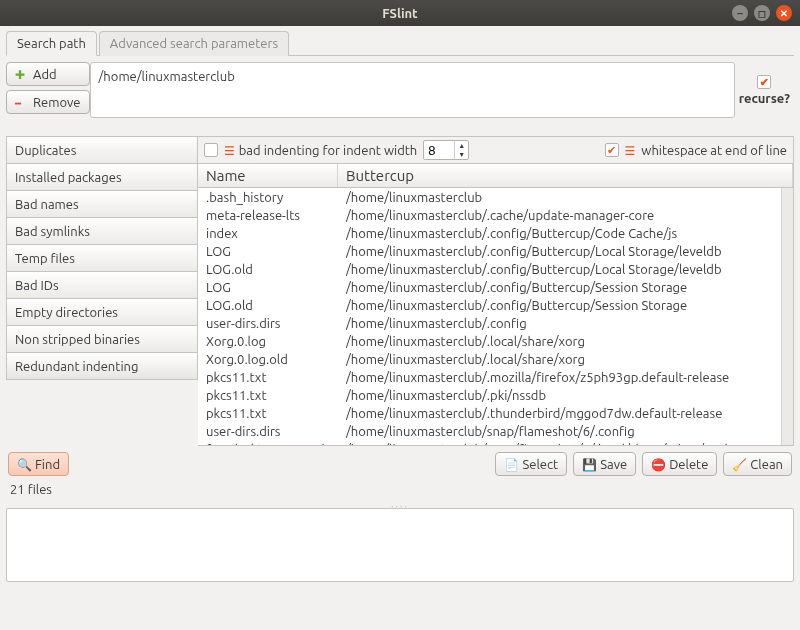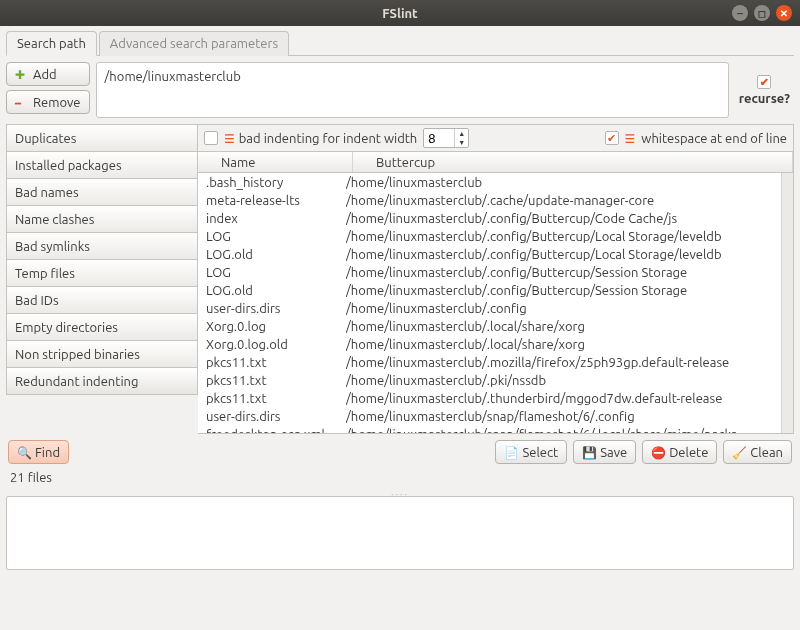--- a/index.html
+++ b/index.html
@@ -17,21 +17,21 @@
 
   .content { padding: 4px 6px 6px 6px; }
 
   
   .tabs { display: flex; border-bottom: 1px solid #c6c4c1; margin-bottom: 6px; }
   .tab { padding: 4px 10px 5px 10px; border: 1px solid #c6c4c1; border-bottom: none; background: #edeceb; border-top-left-radius: 4px; border-top-right-radius: 4px; margin-right: 2px; position: relative; top: 1px; cursor: default; }
   .tab.active { background: #f2f1f0; border-bottom: 1px solid #f2f1f0; }
   .tab.inactive { color: #888; background: #eceae8; }
 
   
-  .sp-panel { display: flex; gap: 6px; margin-bottom: 6px; }
+  .sp-panel { display: flex; margin-bottom: 18px; }
   .sp-btns { display: flex; flex-direction: column; gap: 4px; }
   .gbtn { background: linear-gradient(#fefefe, #e9e7e4); border: 1px solid #b6b3ae; border-radius: 4px; padding: 4px 8px; display: inline-flex; align-items: center; gap: 4px; font-size: 13px; cursor: default; }
   .icon { width: 14px; height: 14px; display: inline-block; }
   .icon.plus::before { content: "✚"; color: #6aab2f; font-size: 12px; }
   .icon.minus::before { content: "━"; color: #d54d3a; font-size: 10px; }
   .path-box { flex: 1; border: 1px solid #c6c4c1; background: #fff; border-radius: 3px; padding: 6px 8px; height: 56px; overflow: auto; }
   .recurse-col { display: flex; flex-direction: column; justify-content: center; align-items: center; gap: 2px; padding: 0 4px; font-weight: bold; }
   .chkbox { width: 14px; height: 14px; border: 1px solid #b6b3ae; border-radius: 2px; background: #fff; display: inline-flex; align-items: center; justify-content: center; font-size: 11px; }
   .chkbox.checked::before { content: "✔"; color: #e95420; line-height: 1; }
 
@@ -46,21 +46,21 @@
   .right .optbar { display: flex; align-items: center; gap: 6px; padding: 3px 6px; background: #f2f1f0; border-bottom: 1px solid #c6c4c1; font-size: 13px; }
   .optbar .spacer { flex: 1; }
   .indent-icon::before { content: "☰"; color: #e95420; font-size: 12px; letter-spacing: -2px; }
   .ws-icon::before { content: "☰"; color: #e95420; font-size: 12px; }
   .spin { display: inline-flex; border: 1px solid #b6b3ae; border-radius: 2px; background: #fff; height: 20px; }
   .spin input { width: 30px; border: none; text-align: left; padding: 0 4px; font-size: 13px; background: transparent; }
   .spin .steppers { display: flex; flex-direction: column; width: 14px; border-left: 1px solid #d0cecb; }
   .spin .step { flex:1; font-size: 7px; text-align: center; line-height: 9px; cursor: default; }
 
   .tbl-head { display: flex; background: linear-gradient(#fefefe, #eceae7); border-bottom: 1px solid #c6c4c1; }
-  .tbl-head .th { padding: 3px 8px; border-right: 1px solid #d7d5d2; font-size: 13px; margin-left: 15px; }
+  .tbl-head .th { padding: 3px 8px; border-right: 1px solid #d7d5d2; font-size: 15px; }
   .th.name { width: 140px; }
   .th.dir { flex: 1; }
 
   .tbl-body { flex: 1; overflow: auto; background: #fff; }
   .row { display: flex; padding: 0 8px; white-space: nowrap; font-size: 13px; line-height: 18px; }
   .row .c1 { width: 140px; overflow: hidden; text-overflow: ellipsis; }
   .row .c2 { flex: 1; overflow: hidden; text-overflow: ellipsis; }
   .scrollbar { width: 12px; background: #eceae7; border-left: 1px solid #d7d5d2; }
 
   
@@ -117,21 +117,20 @@
       <span class="chkbox checked"></span>
       <span>recurse?</span>
     </div>
   </div>
 
   <div class="main">
     <div class="sidecats">
       <div class="cat">Duplicates</div>
       <div class="cat">Installed packages</div>
       <div class="cat">Bad names</div>
-      <div class="cat">Name clashes</div>
       <div class="cat">Bad symlinks</div>
       <div class="cat">Temp files</div>
       <div class="cat">Bad IDs</div>
       <div class="cat">Empty directories</div>
       <div class="cat">Non stripped binaries</div>
       <div class="cat selected">Redundant indenting</div>
     </div>
 
     <div class="right">
       <div class="optbar">

